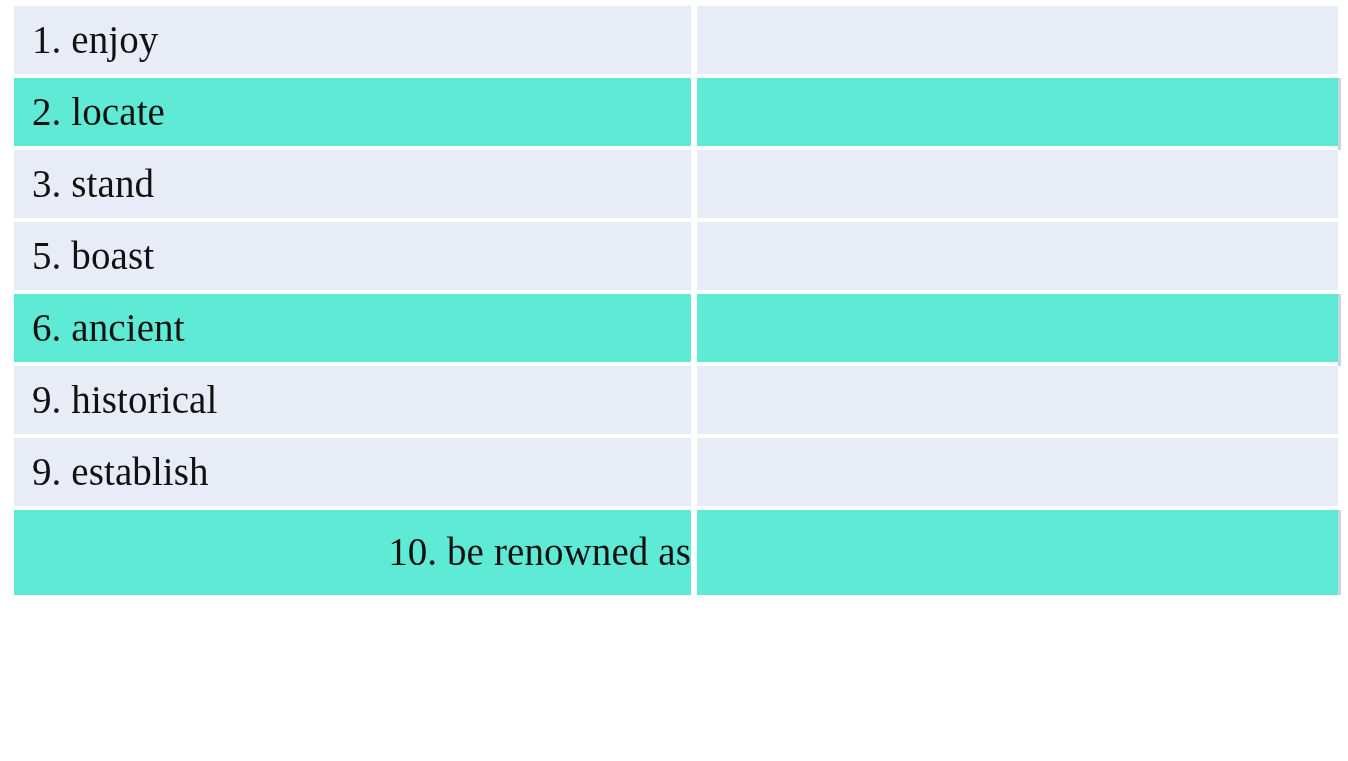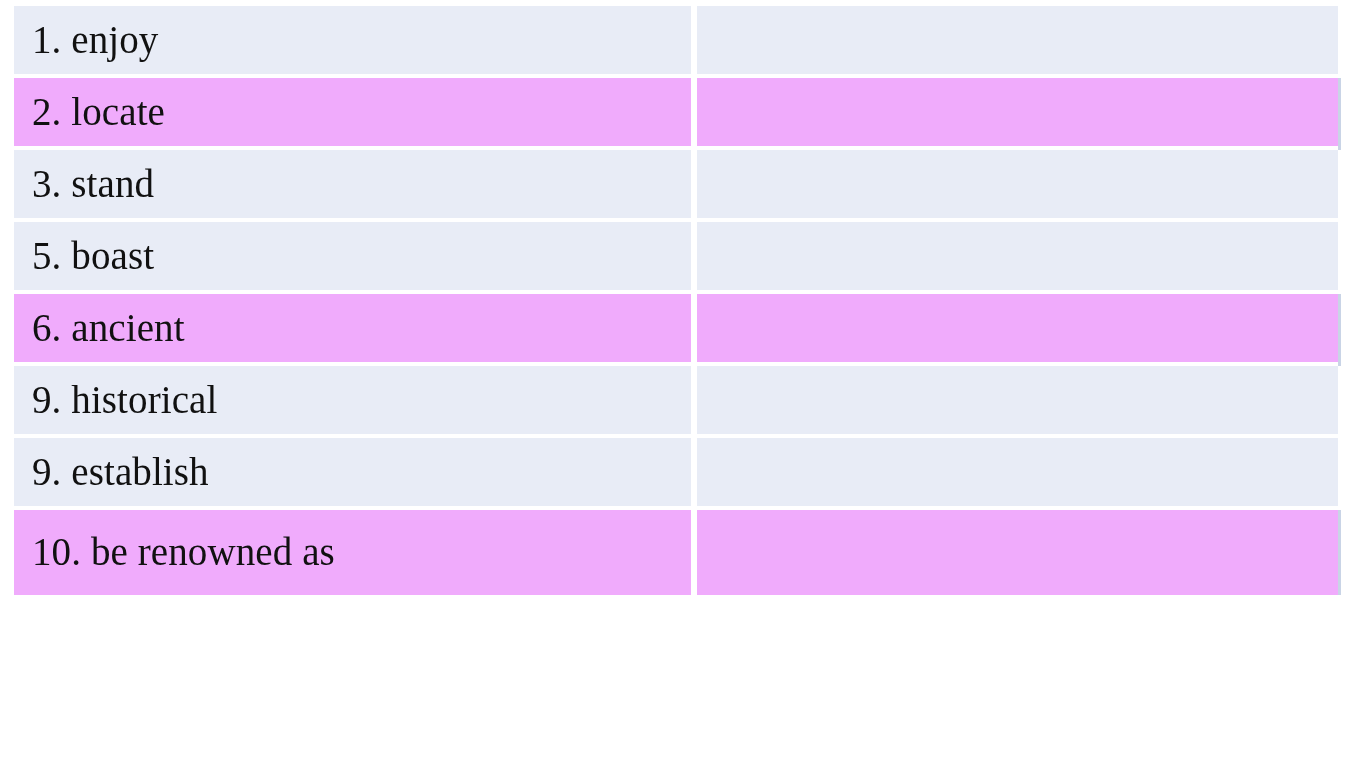--- a/index.html
+++ b/index.html
@@ -50,32 +50,33 @@
     max-width: 659px;
   }
   .cell-answer {
     width: 659px;
   }
   
   .band-light .cell {
     background: #e8ecf6;
   }
   .band-dark .cell {
-    background: #f0abfc;
+    background: #5eead4;
     margin-left: 32px;
   }
   
   .vocab-row .cell {
     border-bottom: 4px solid #ffffff;
   }
   .vocab-row .cell-term {
     border-right: 6px solid #ffffff;
   }
   .vocab-row.row-last .cell {
     border-bottom: 0;
+    text-align: right;
   }
   
   .band-dark .cell-answer {
     box-shadow: 3px 0 0 0 #c9d4e6;
   }
 </style>
 </head>
 <body>
 
 <div class="sheet">

